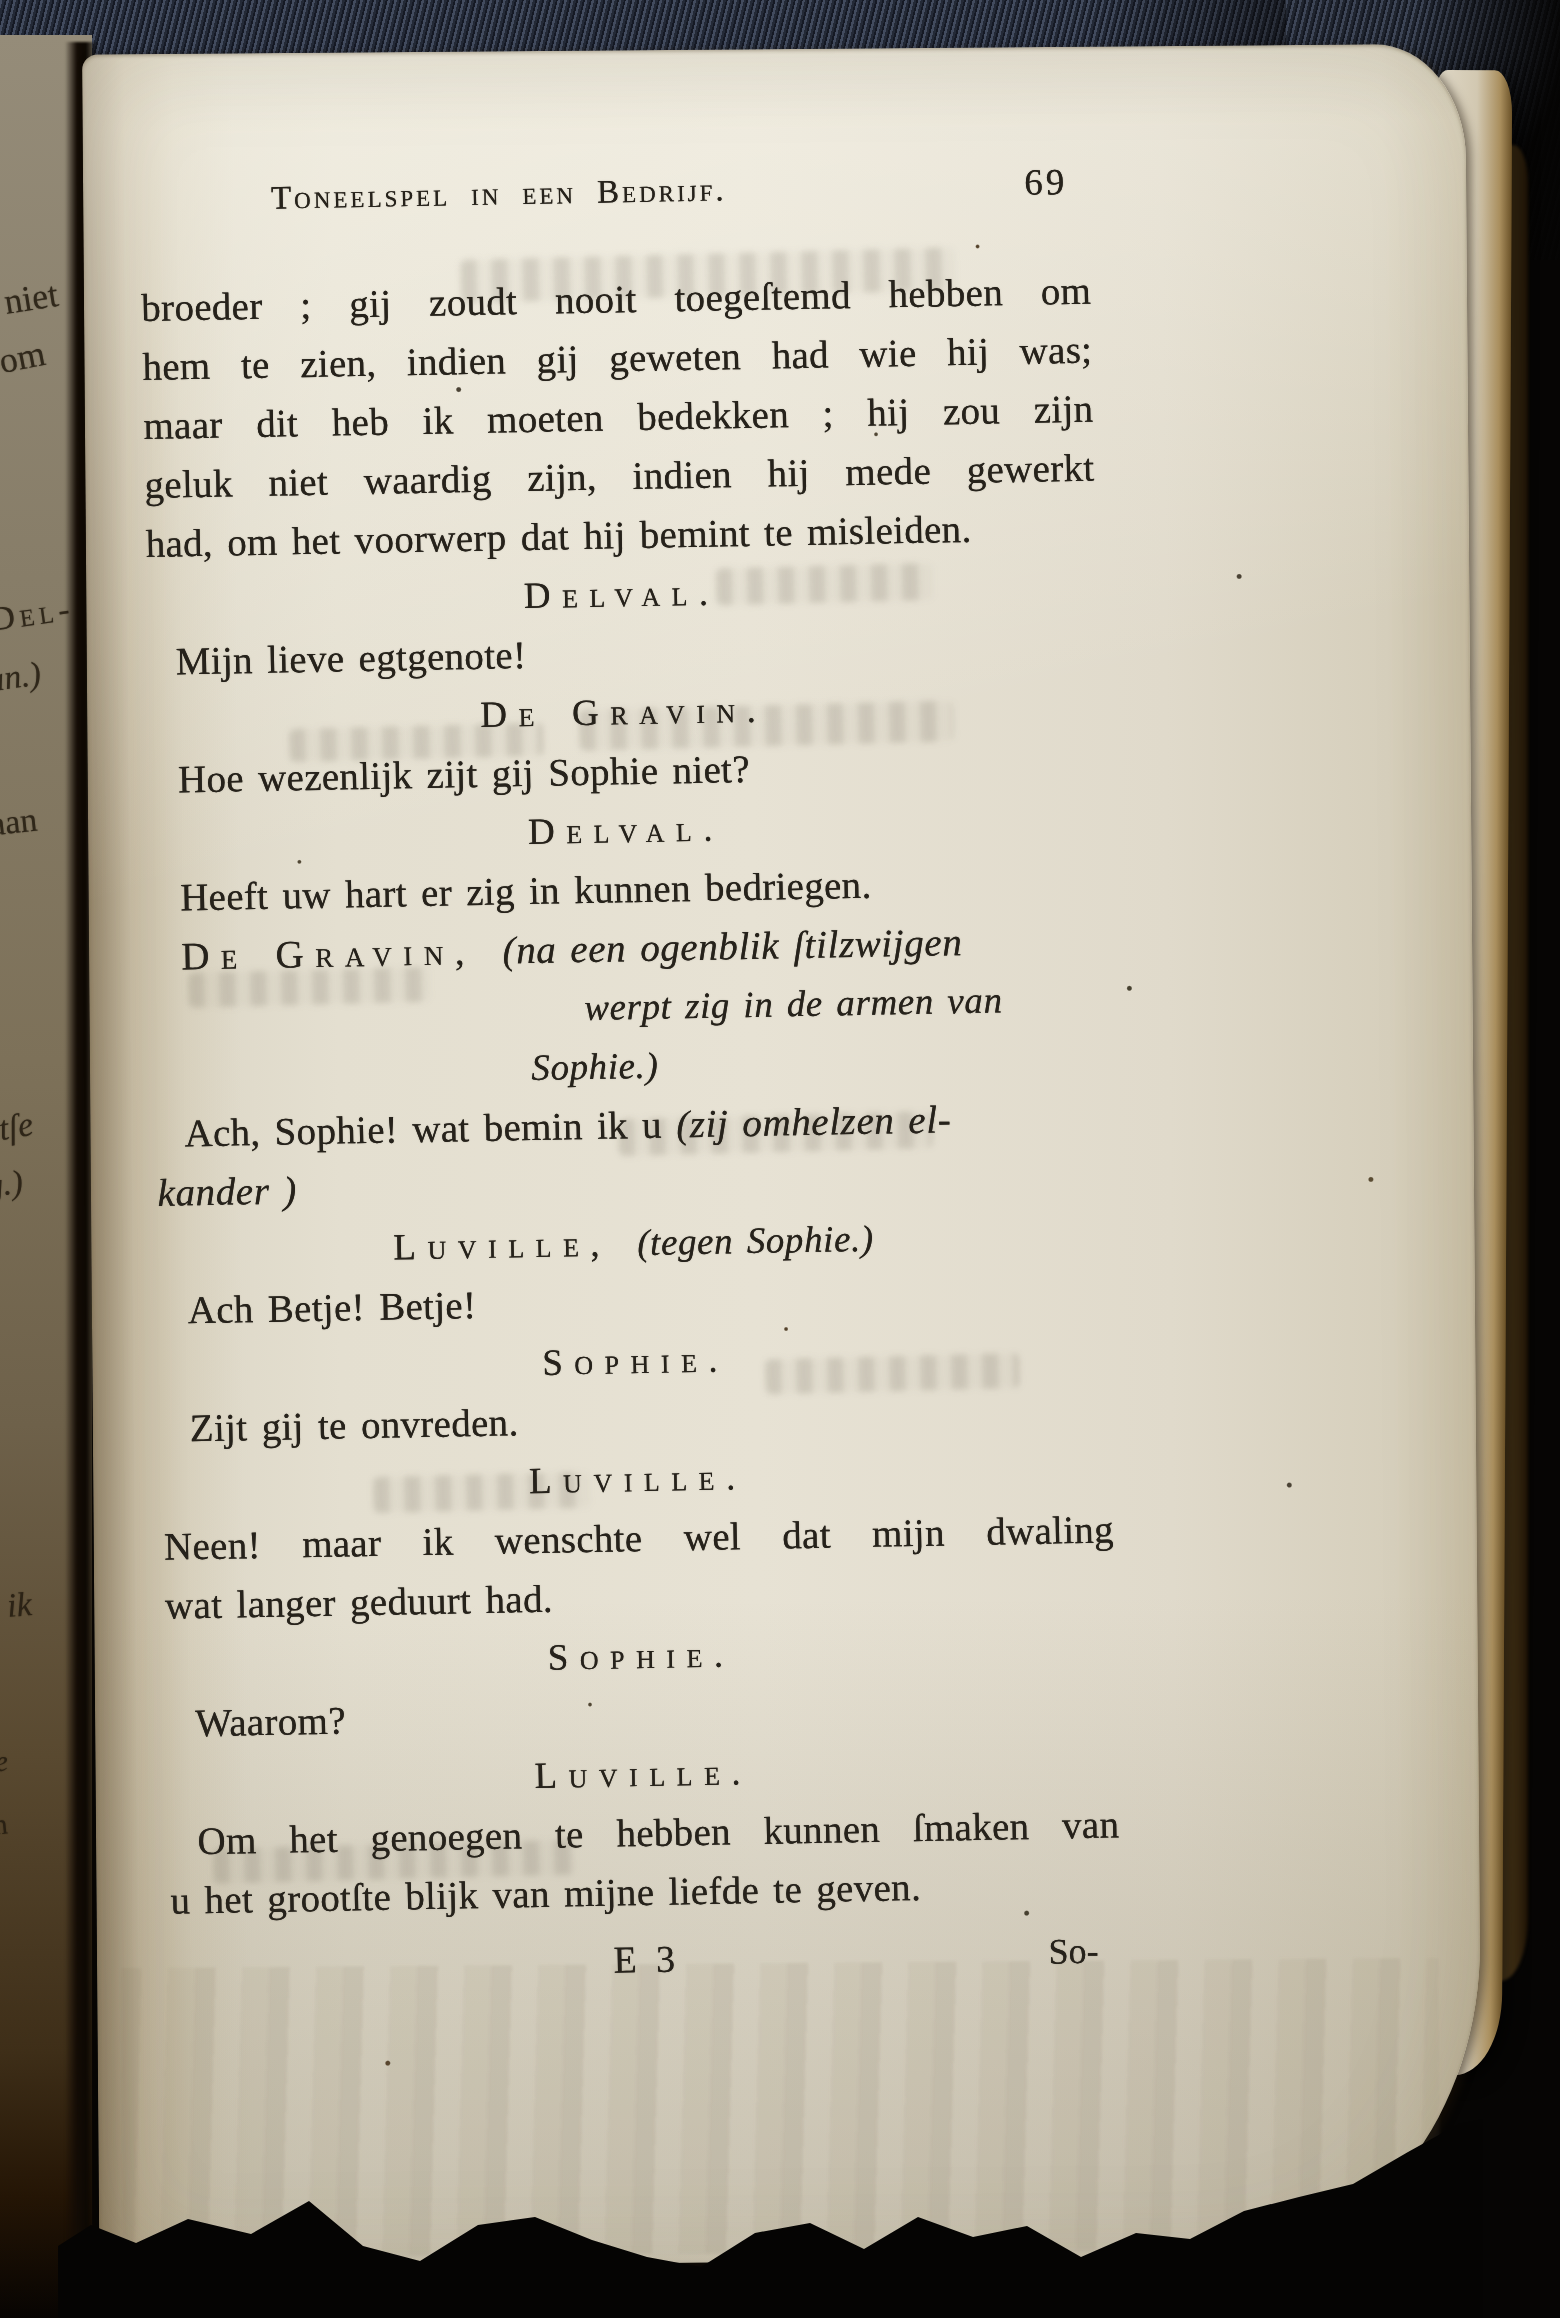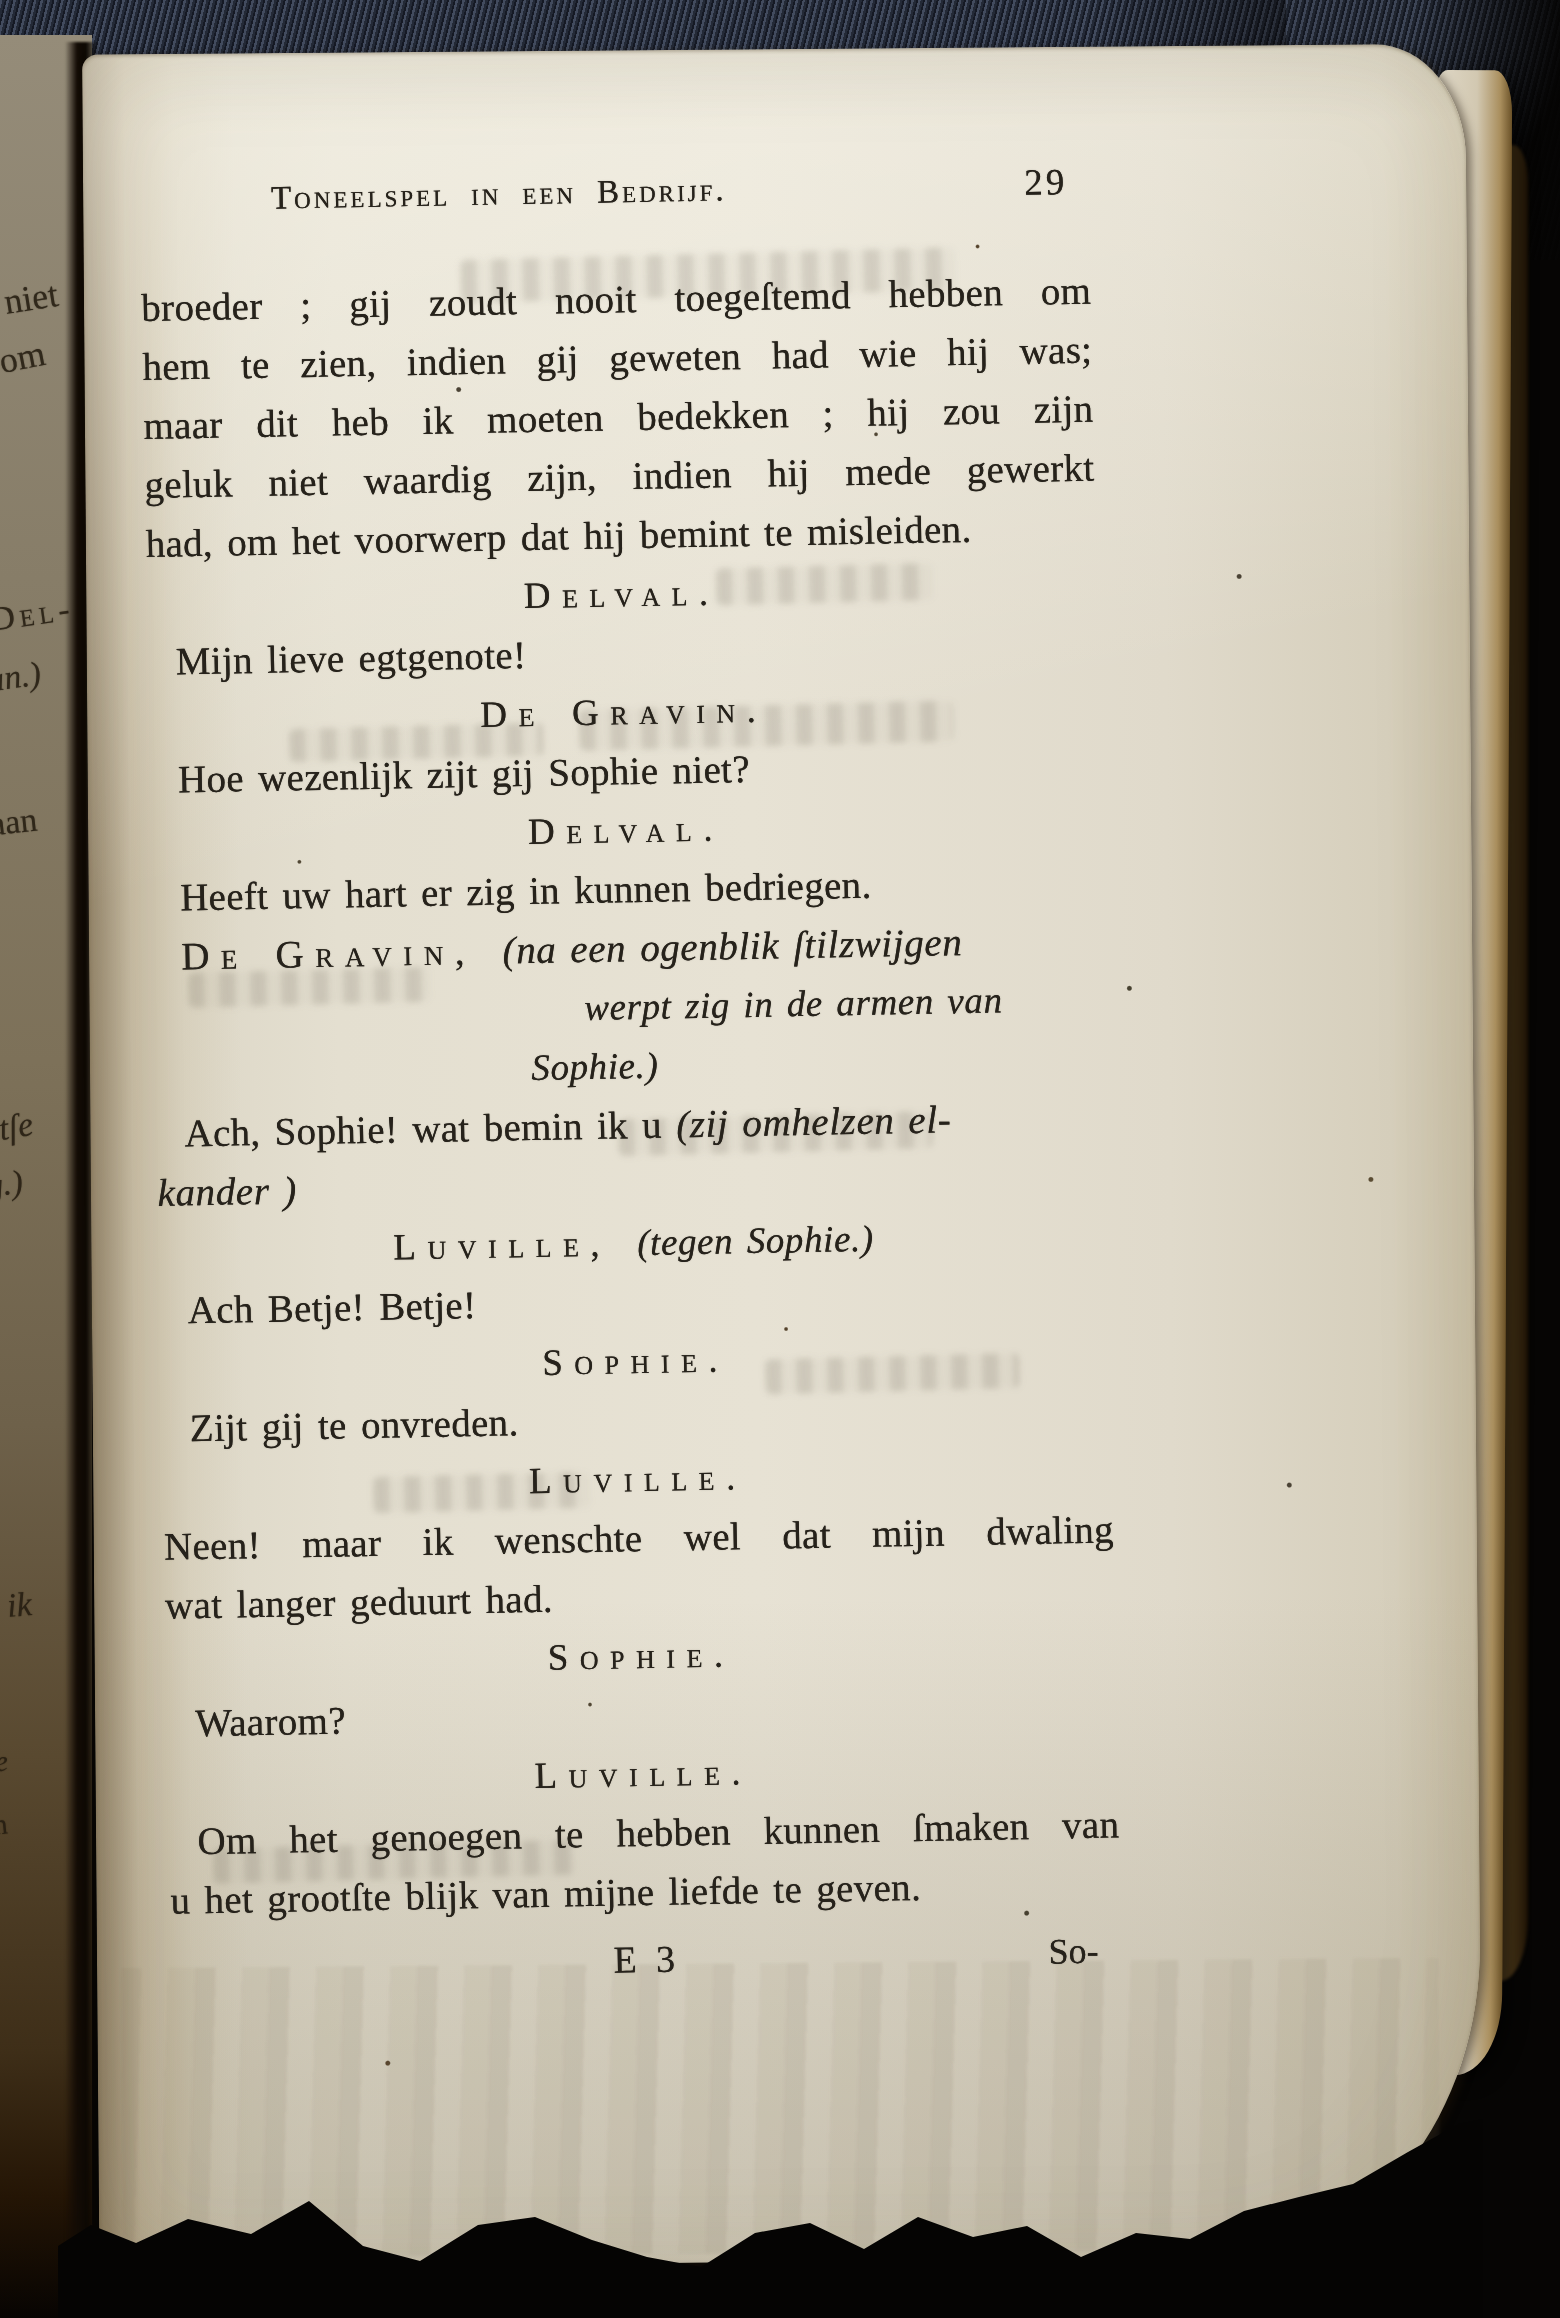--- a/index.html
+++ b/index.html
@@ -204,21 +204,21 @@
     <div class="fleck"></div>
     <div class="fleck"></div>
     <div class="fleck"></div>
     <div class="fleck"></div>
 
     <div class="bottom-streaks"></div>
 
     <div class="text-layer">
       <div class="header-row">
         <span class="header-title">Toneelspel in een Bedrijf.</span>
-        <span class="page-number">29</span>
+        <span class="page-number">69</span>
       </div>
       <div class="lines" id="lines">
           <div class="line body just"><span class="seg-r">broeder ; gij zoudt nooit toegeſtemd hebben om</span></div>
           <div class="line body just"><span class="seg-r">hem te zien, indien gij geweten had wie hij was;</span></div>
           <div class="line body just"><span class="seg-r">maar dit heb ik moeten bedekken ; hij zou zijn</span></div>
           <div class="line body just"><span class="seg-r">geluk niet waardig zijn, indien hij mede gewerkt</span></div>
           <div class="line body"><span class="seg-r">had, om het voorwerp dat hij bemint te misleiden.</span></div>
           <div class="line speaker"><span class="seg-sc">Delval.</span></div>
           <div class="line body indent"><span class="seg-r">Mijn lieve egtgenote!</span></div>
           <div class="line speaker"><span class="seg-sc">De Gravin.</span></div>

